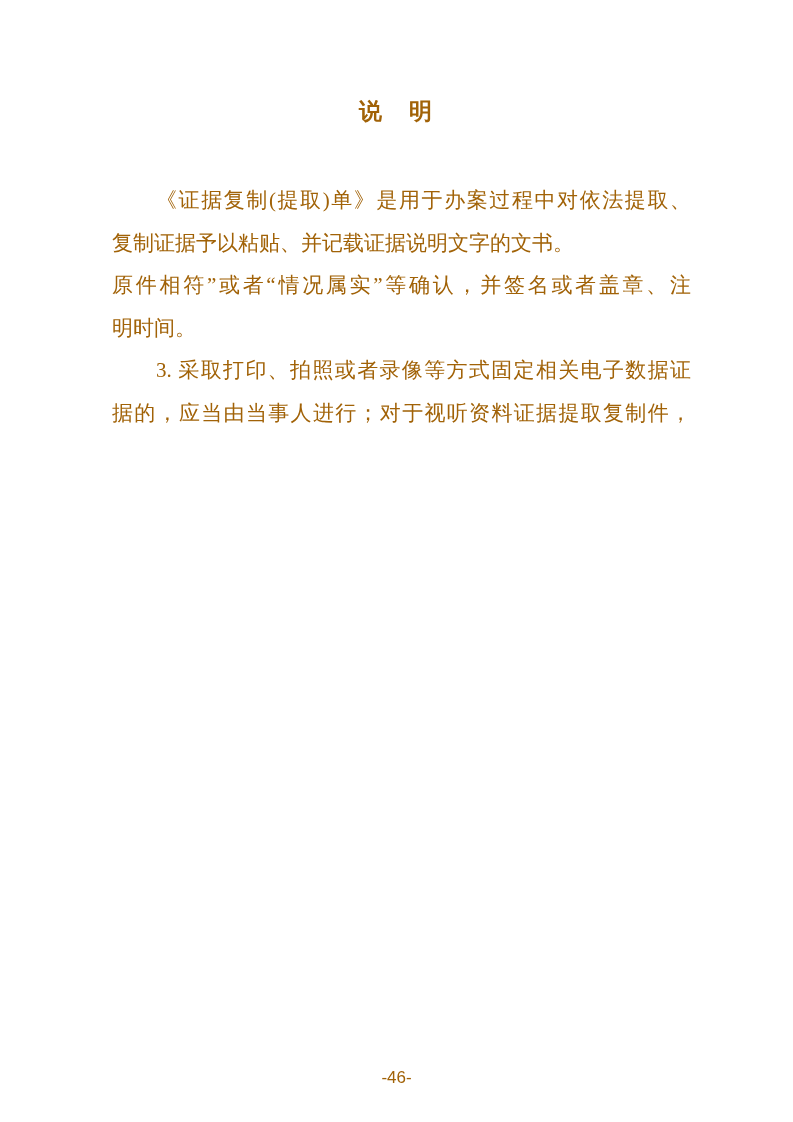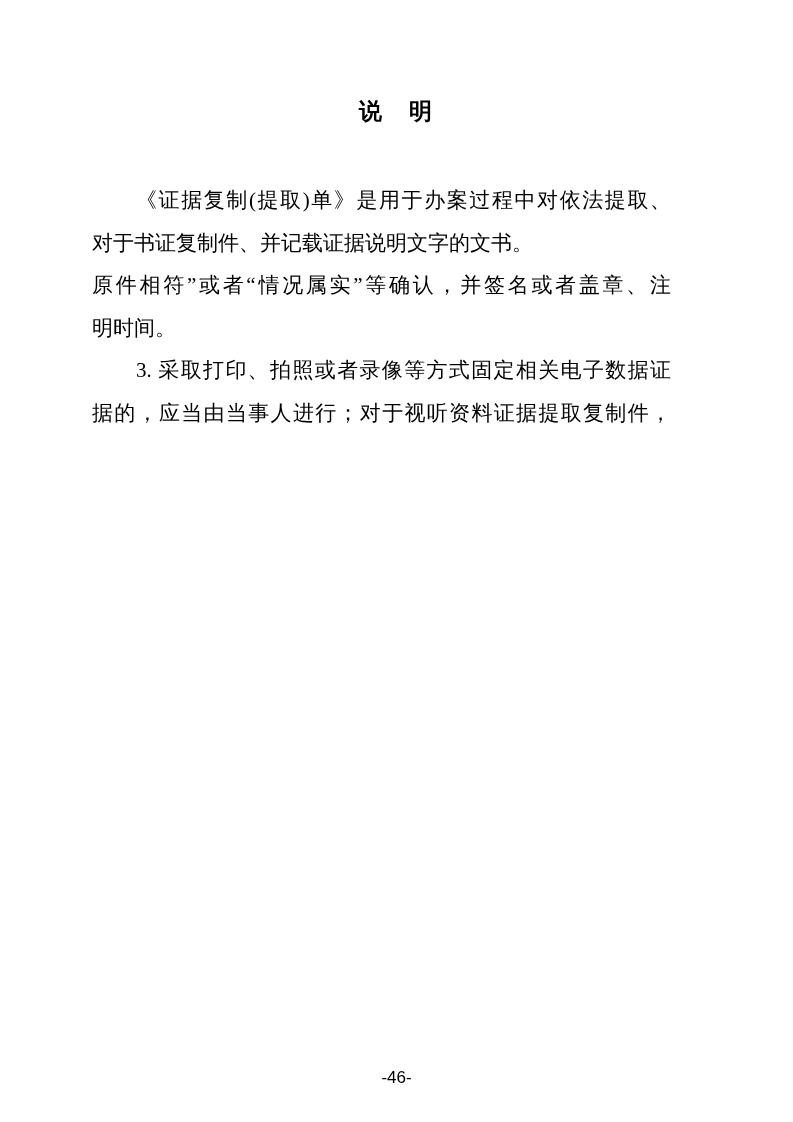--- a/index.html
+++ b/index.html
@@ -5,39 +5,39 @@
   html, body {
     margin: 0;
     padding: 0;
     background: #ffffff;
   }
   .page {
     position: relative;
     width: 793px;
     height: 1122px;
     background: #ffffff;
-    color: #000000;
+    color: #a16207;
     font-family: "Liberation Serif", "DejaVu Serif", serif;
     overflow: hidden;
   }
   .doc-title {
     position: absolute;
     top: 95px;
     left: 0;
     width: 100%;
     margin: 0;
     text-align: center;
     font-size: 23px;
     font-weight: bold;
     line-height: 34px;
     letter-spacing: 2px;
   }
   .body-text {
     position: absolute;
-    left: 92px;
+    left: 112px;
     top: 179px;
     width: 579px;
     font-size: 21px;
   }
   .para {
     margin: 0;
     padding: 0;
   }
   .line {
     display: block;
@@ -68,21 +68,21 @@
 <body>
 
 <div class="page">
 
   <h1 class="doc-title">说　明</h1>
 
   <div class="body-text">
 
     <p class="para">
       <span class="line indent">《证据复制(提取)单》是用于办案过程中对依法提取、</span>
-      <span class="line last">对于书证复制件、并记载证据说明文字的文书。</span>
+      <span class="line last">复制证据予以粘贴、并记载证据说明文字的文书。</span>
     </p>
 
 
     <p class="para">
       <span class="line">原件相符”或者“情况属实”等确认，并签名或者盖章、注</span>
       <span class="line last">明时间。</span>
     </p>
 
     <p class="para">
       <span class="line indent">3. 采取打印、拍照或者录像等方式固定相关电子数据证</span>

